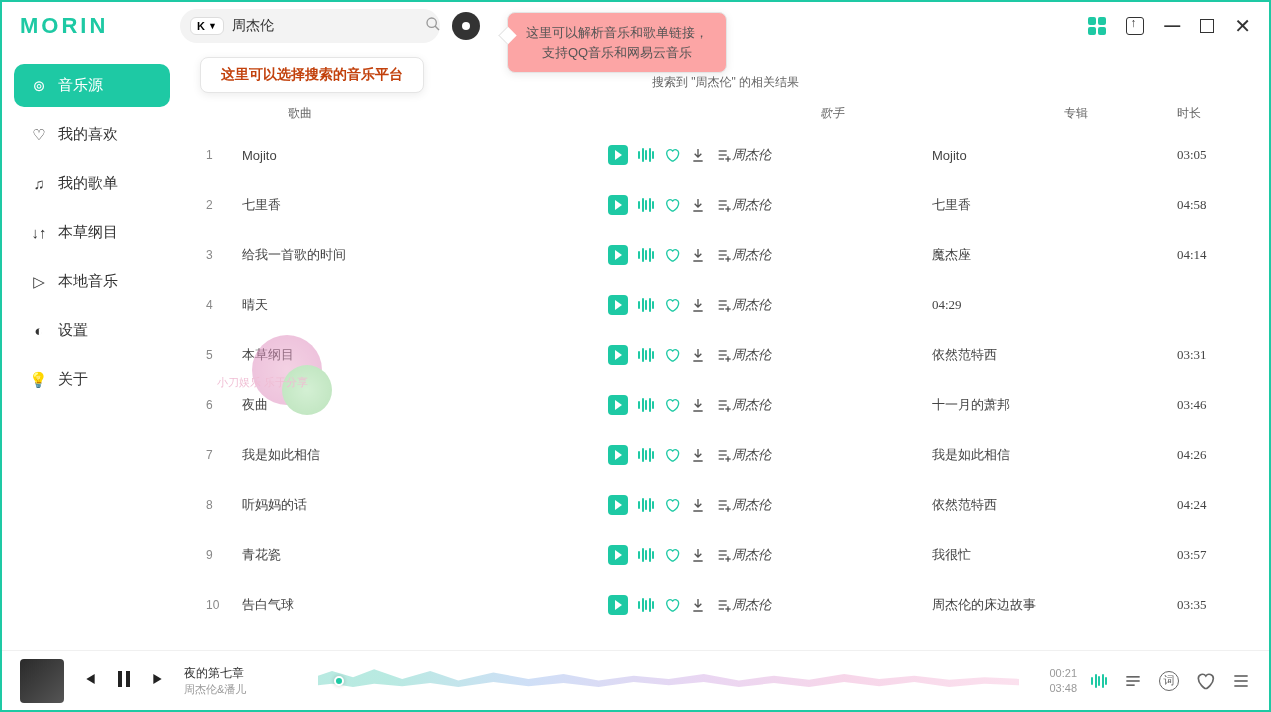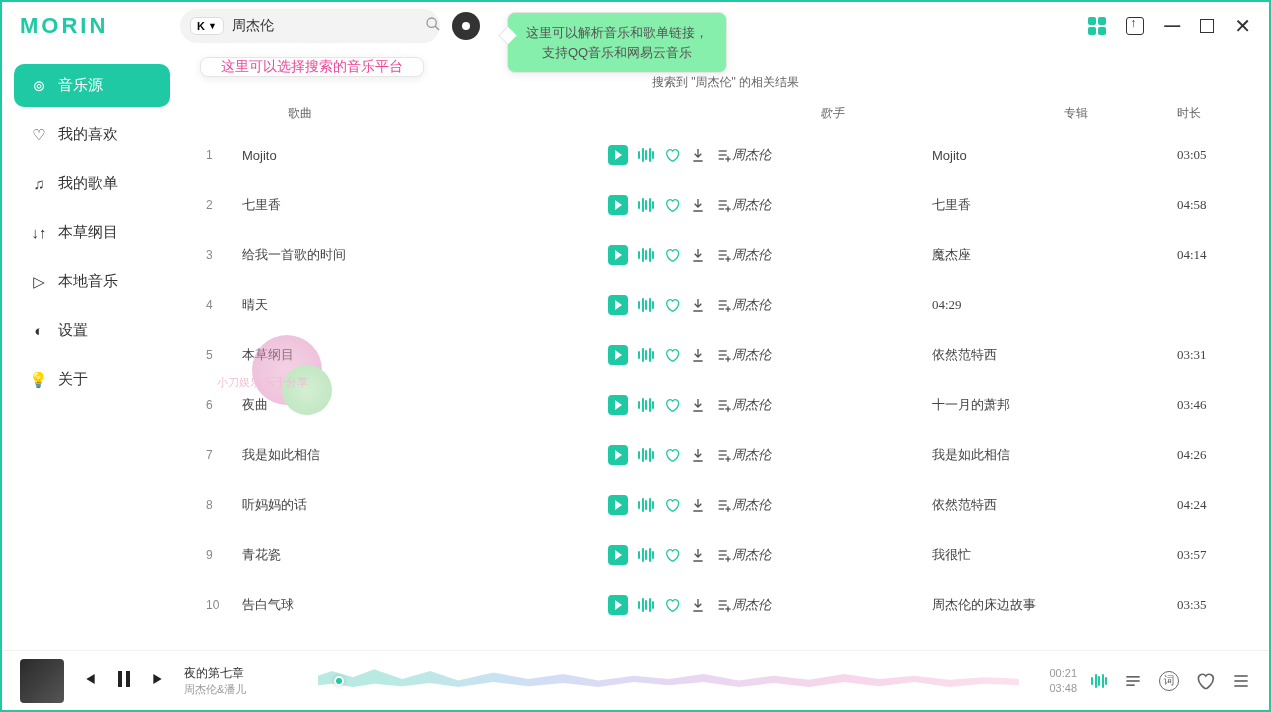--- a/index.html
+++ b/index.html
@@ -8,24 +8,24 @@
 .topbar { height: 48px; display: flex; align-items: center; padding: 16px 18px; position: relative; }
 .logo { color: #1ec9a4; font-weight: 700; font-size: 22px; letter-spacing: 3px; font-family: Arial, sans-serif; width: 160px; }
 .searchbox { display: flex; align-items: center; background: #f3f3f3; border-radius: 20px; height: 34px; padding: 0 6px 0 10px; width: 260px; }
 .platform-chip { background: #fff; border: 1px solid #ddd; border-radius: 6px; font-size: 11px; font-weight: 700; padding: 2px 6px; display: flex; align-items: center; gap: 3px; cursor: pointer; }
 .platform-chip .caret { font-size: 9px; }
 .search-input { flex: 1; border: none; background: transparent; outline: none; font-size: 14px; padding: 0 8px; color: #333; }
 .search-icon { color: #999; cursor: pointer; padding: 4px; }
 .disc-btn { margin-left: 12px; width: 28px; height: 28px; border-radius: 50%; background: #333; display: flex; align-items: center; justify-content: center; color: #fff; cursor: pointer; }
 .disc-btn::after { content: ""; width: 8px; height: 8px; border-radius: 50%; background: #fff; }
 
-.tooltip1 { position: absolute; left: 505px; top: 10px; background: #86efac; border: 1px solid #e5e5e5; border-radius: 8px; padding: 10px 18px; font-size: 13px; color: #555; box-shadow: 0 2px 8px rgba(0,0,0,0.08); line-height: 1.5; text-align: center; }
+.tooltip1 { position: absolute; left: 505px; top: 10px; background: #fca5a5; border: 1px solid #e5e5e5; border-radius: 8px; padding: 10px 18px; font-size: 13px; color: #555; box-shadow: 0 2px 8px rgba(0,0,0,0.08); line-height: 1.5; text-align: center; }
 .tooltip1::before { content: ""; position: absolute; left: -7px; top: 16px; width: 12px; height: 12px; background: #fff; border-left: 1px solid #e5e5e5; border-bottom: 1px solid #e5e5e5; transform: rotate(45deg); }
 
-.tooltip2 { position: absolute; left: 198px; top: 55px; background: #fff; border: 1px solid #e5e5e5; border-radius: 8px; padding: 0 20px; font-size: 14px; color: #ec4899; box-shadow: 0 2px 8px rgba(0,0,0,0.08); z-index: 5; }
+.tooltip2 { position: absolute; left: 198px; top: 55px; background: #fff; border: 1px solid #e5e5e5; border-radius: 8px; padding: 8px 20px; font-size: 14px; color: #c2410c; box-shadow: 0 2px 8px rgba(0,0,0,0.08); z-index: 5; font-weight: bold; }
 
 .winctrls { position: absolute; right: 18px; top: 12px; display: flex; align-items: center; gap: 20px; }
 .winctrls > div { cursor: pointer; color: #333; font-size: 16px; }
 .grid-icon { display: grid; grid-template-columns: 8px 8px; grid-template-rows: 8px 8px; gap: 2px; }
 .grid-icon span { background: #1ec9a4; border-radius: 2px; }
 .upload-icon { width: 18px; height: 18px; border: 1.5px solid #333; border-radius: 3px; position: relative; }
 .upload-icon::after { content: "↑"; position: absolute; left: 3px; top: -2px; font-size: 12px; font-weight: bold; }
 
 .main { display: flex; height: 590px; }
 .sidebar { width: 180px; padding: 14px 12px; }

